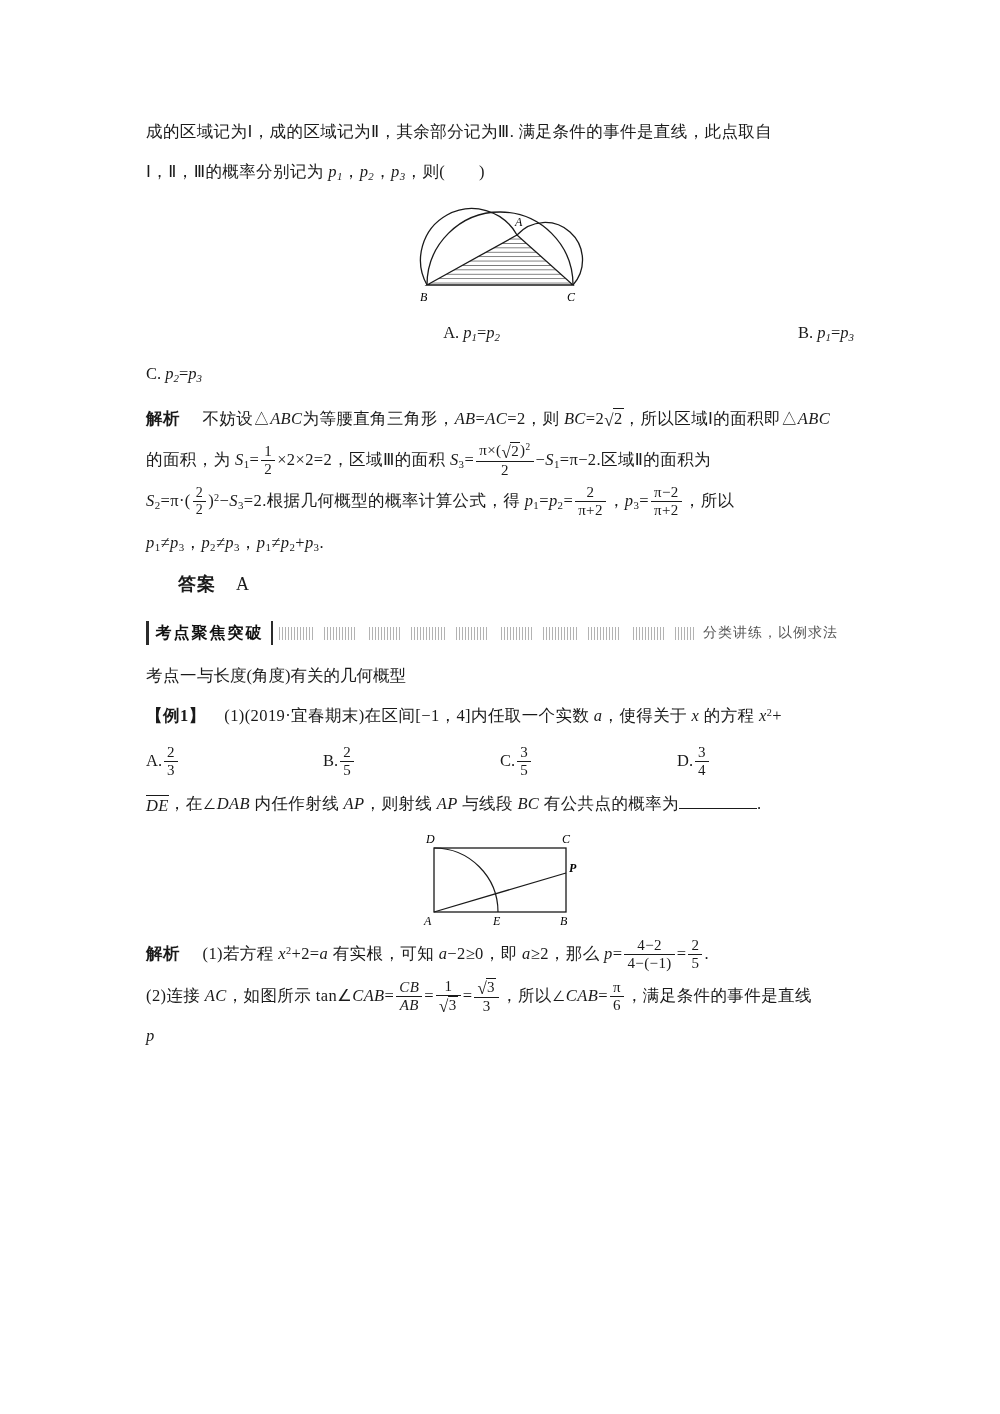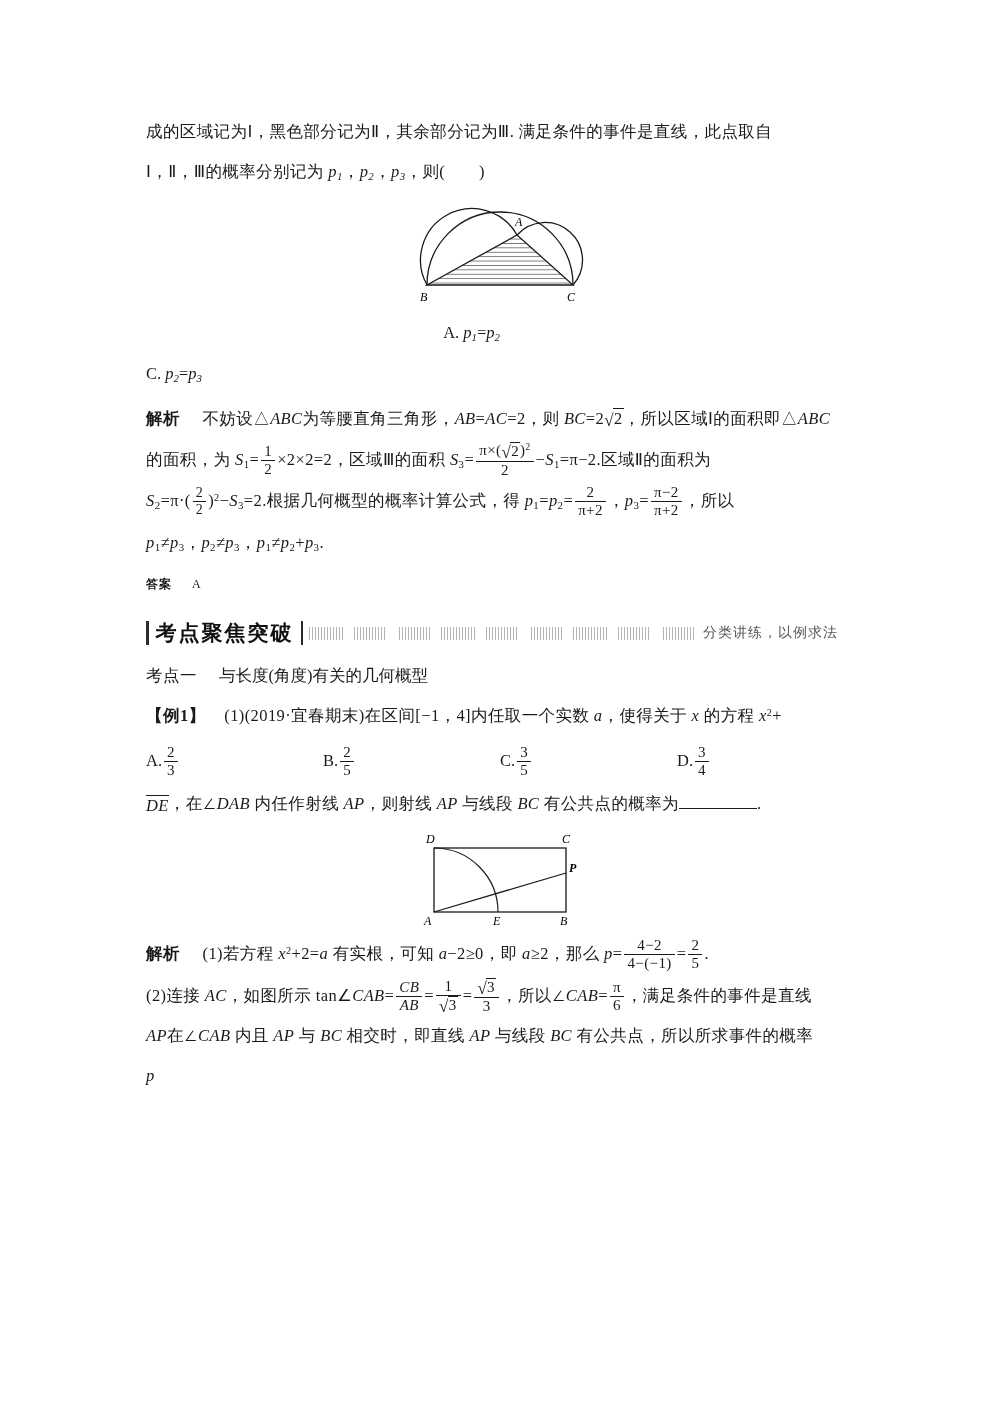--- a/index.html
+++ b/index.html
@@ -55,21 +55,21 @@
   
   .banner {
     display:flex; align-items:center;
     margin-top:14px; margin-bottom:6px;
     height:30px;
   }
   .banner .bar { width:2.5px; height:24px; background:#2b2b2b; }
   .banner .btitle {
     font-family:"DejaVu Sans", sans-serif;
     font-weight:bold;
-    font-size:21px;
+    font-size:16px;
     letter-spacing:2px;
     padding:0 7px;
     color:#111;
   }
   .banner .hatch {
     flex:1;
     height:13px;
     margin-left:6px;
     position:relative;
     background:
@@ -86,37 +86,37 @@
     font-size:14px;
     color:#555;
     letter-spacing:1px;
     padding-left:8px;
     padding-right:16px;
     white-space:nowrap;
   }
 
   .kaodian { font-size:16.5px; line-height:40px; margin-top:8px; }
   .kd-label { letter-spacing:0.5px; }
-  .kd-title { margin-left:22px; }
+  .kd-title { }
 
   .lead { font-weight:bold; letter-spacing:0.5px; }
   .blank-ul { display:inline-block; width:78px; border-bottom:1.2px solid #1a1a1a; }
 
-  .ans-line { font-size:12px; line-height:40px; }
+  .ans-line { font-size:18px; line-height:40px;margin-left:32px; }
   .ans-lead { letter-spacing:1px; }
   .ans-val { margin-left:20px; }
 </style>
 </head>
 <body>
 
 <div class="page">
 <div class="content">
 
   <div class="line para">
-    <span>成的区域记为</span><span>Ⅰ</span><span>，黑色部分记为</span><span>Ⅱ</span><span>，其余部分记为</span><span>Ⅲ</span><span>. 满足条件的事件是直线，此点取自</span>
+    <span>成的区域记为</span><span>Ⅰ</span><span>，成的区域记为</span><span>Ⅱ</span><span>，其余部分记为</span><span>Ⅲ</span><span>. 满足条件的事件是直线，此点取自</span>
   </div>
 
   <div class="line para">
     <span>Ⅰ</span><span>，</span><span>Ⅱ</span><span>，</span><span>Ⅲ</span><span>的概率分别记为</span>
     <i>p<sub>1</sub></i>，<i>p<sub>2</sub></i>，<i>p<sub>3</sub></i><span>，则(　　)</span>
   </div>
 
   <div class="fig-wrap" style="margin-top:6px;">
     <svg width="190" height="106" viewBox="0 0 190 106">
       <defs>
@@ -135,20 +135,24 @@
       <text x="110" y="27" font-family="Liberation Serif, serif" font-size="12" font-style="italic">A</text>
       <text x="15" y="102" font-family="Liberation Serif, serif" font-size="12" font-style="italic">B</text>
       <text x="162" y="102" font-family="Liberation Serif, serif" font-size="12" font-style="italic">C</text>
     </svg>
   </div>
 
   <div class="opt-row" style="margin-top:4px;text-align:right;">
     <div class="opt">
       <span>A.</span>
       <i>p<sub>1</sub></i>=<i>p<sub>2</sub></i>
+    </div>
+    <div class="opt">
+      <span>B.</span>
+      <i>p<sub>1</sub></i>=<i>p<sub>3</sub></i>
     </div>
   </div>
   <div class="opt-row">
     <div class="opt">
       <span>C.</span>
       <i>p<sub>2</sub></i>=<i>p<sub>3</sub></i>
     </div>
   </div>
 
   <div class="line" style="margin-top:4px;">
@@ -228,20 +232,17 @@
   <div class="line" style="margin-top:2px;">
     <span class="lead">解析</span>
     <span style="margin-left:18px;">(1)若方程 <i>x</i><sup>2</sup>+2=<i>a</i> 有实根，可知 <i>a</i>−2≥0，即 <i>a</i>≥2，那么 <i>p</i>=<span class="frac"><span class="num">4−2</span><span class="den">4−(−1)</span></span>=<span class="frac"><span class="num">2</span><span class="den">5</span></span>.</span>
   </div>
 
   <div class="line">
     (2)连接 <i>AC</i>，如图所示 tan∠<i>CAB</i>=<span class="frac"><span class="num"><i>CB</i></span><span class="den"><i>AB</i></span></span>=<span class="frac"><span class="num">1</span><span class="den"><span class="sqrt"><span class="rad">√</span><span class="rnd">3</span></span></span></span>=<span class="frac"><span class="num"><span class="sqrt"><span class="rad">√</span><span class="rnd">3</span></span></span><span class="den">3</span></span>，所以∠<i>CAB</i>=<span class="frac"><span class="num">π</span><span class="den">6</span></span>，满足条件的事件是直线
   </div>
 
   <div class="line">
-    <i>AP</i>在∠<i>CAB</i> 内且 <i>AP</i> 与 <i>BC</i> 相交时，即直线 <i>AP</i> 与线段 <i>BC</i> 有公共点，所以所求事件的概率
-  </div>
-  <div class="line">
     <i>p</i>
   </div>
 
 </div>
 </div>
 
 </body></html>

